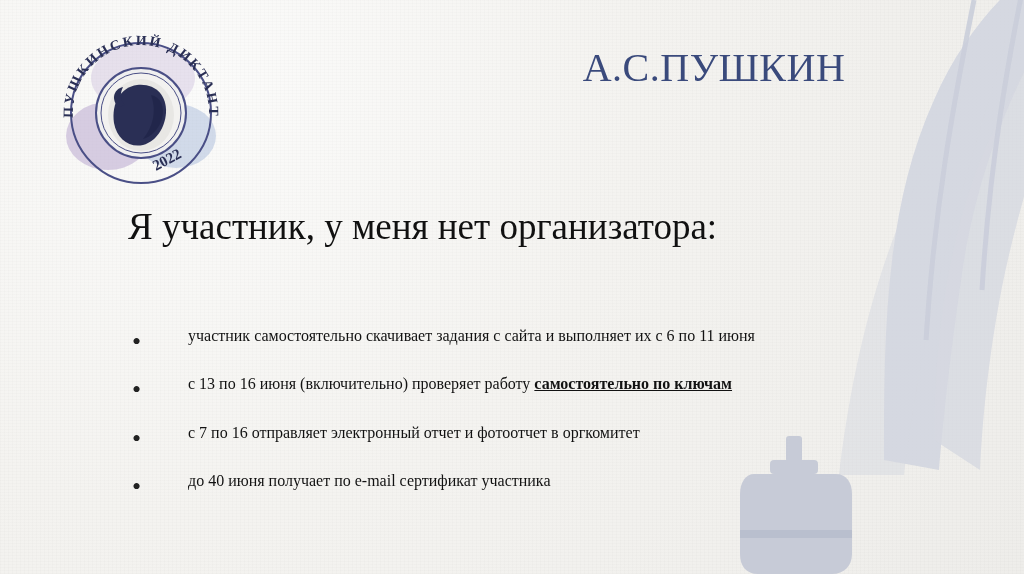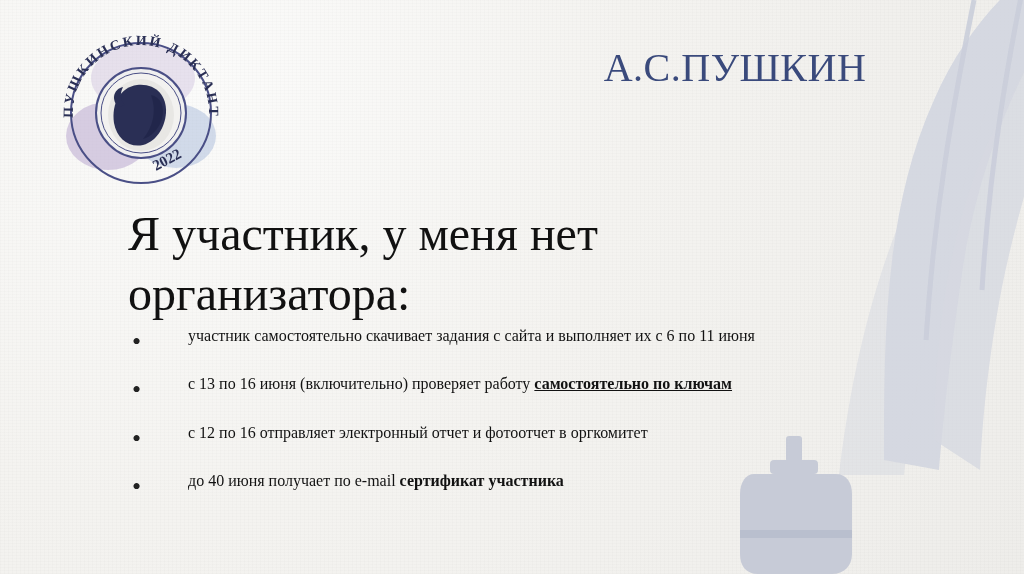--- a/index.html
+++ b/index.html
@@ -55,21 +55,21 @@
     left: 48px;
     top: 18px;
     width: 190px;
     height: 170px;
   }
   .logo svg { display: block; }
 
   
   .header-title {
     position: absolute;
-    left: 475px;
+    left: 454px;
     top: 46px;
     width: 520px;
     text-align: center;
     color: #3c4a7a;
     line-height: 1.08;
   }
   .header-title .line1 {
     font-size: 40px;
     letter-spacing: 0.5px;
     color: #3a4a7c;
@@ -81,21 +81,21 @@
     color: #4b4b8e;
     white-space: nowrap;
   }
 
   
   .main-heading {
     position: absolute;
     left: 128px;
     top: 204px;
     width: 620px;
-    font-size: 48px;
+    font-size: 37px;
     line-height: 1.25;
     color: #111111;
   }
 
   
   .bullets {
     position: absolute;
     left: 128px;
     top: 325px;
     width: 790px;
@@ -119,21 +119,21 @@
     flex: 1;
     font-size: 16px;
     line-height: 1.32;
     color: #121212;
   }
   .bullet-text .u-bold {
     font-weight: bold;
     text-decoration: underline;
   }
   .bullet-text .b-only {
-    font-weight: bold;
+    font-weight: normal;
   }
   .last-row {
     opacity: 1;
   }
 </style>
 </head>
 <body>
 
 <div class="slide">
 
@@ -199,21 +199,21 @@
     <div class="bullet-row">
       <div class="bullet-dot">•</div>
       <div class="bullet-text"><span>участник самостоятельно скачивает задания с сайта и выполняет их с 6 по 11 июня</span></div>
     </div>
     <div class="bullet-row">
       <div class="bullet-dot">•</div>
       <div class="bullet-text"><span>с 13 по 16 июня (включительно) проверяет работу </span><span class="u-bold">самостоятельно по ключам</span></div>
     </div>
     <div class="bullet-row">
       <div class="bullet-dot">•</div>
-      <div class="bullet-text"><span>с 12 по 16 отправляет электронный отчет и фотоотчет в оргкомитет</span></div>
+      <div class="bullet-text"><span>с 7 по 16 отправляет электронный отчет и фотоотчет в оргкомитет</span></div>
     </div>
     <div class="bullet-row last-row">
       <div class="bullet-dot">•</div>
       <div class="bullet-text"><span>до 40 июня получает по e-mail </span><span class="b-only">сертификат участника</span></div>
     </div>
   </div>
 
 </div>
 
 </body></html>

